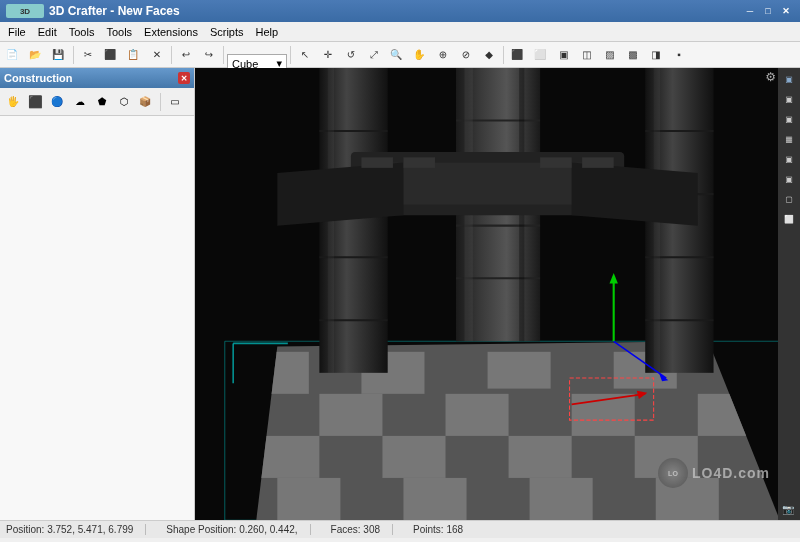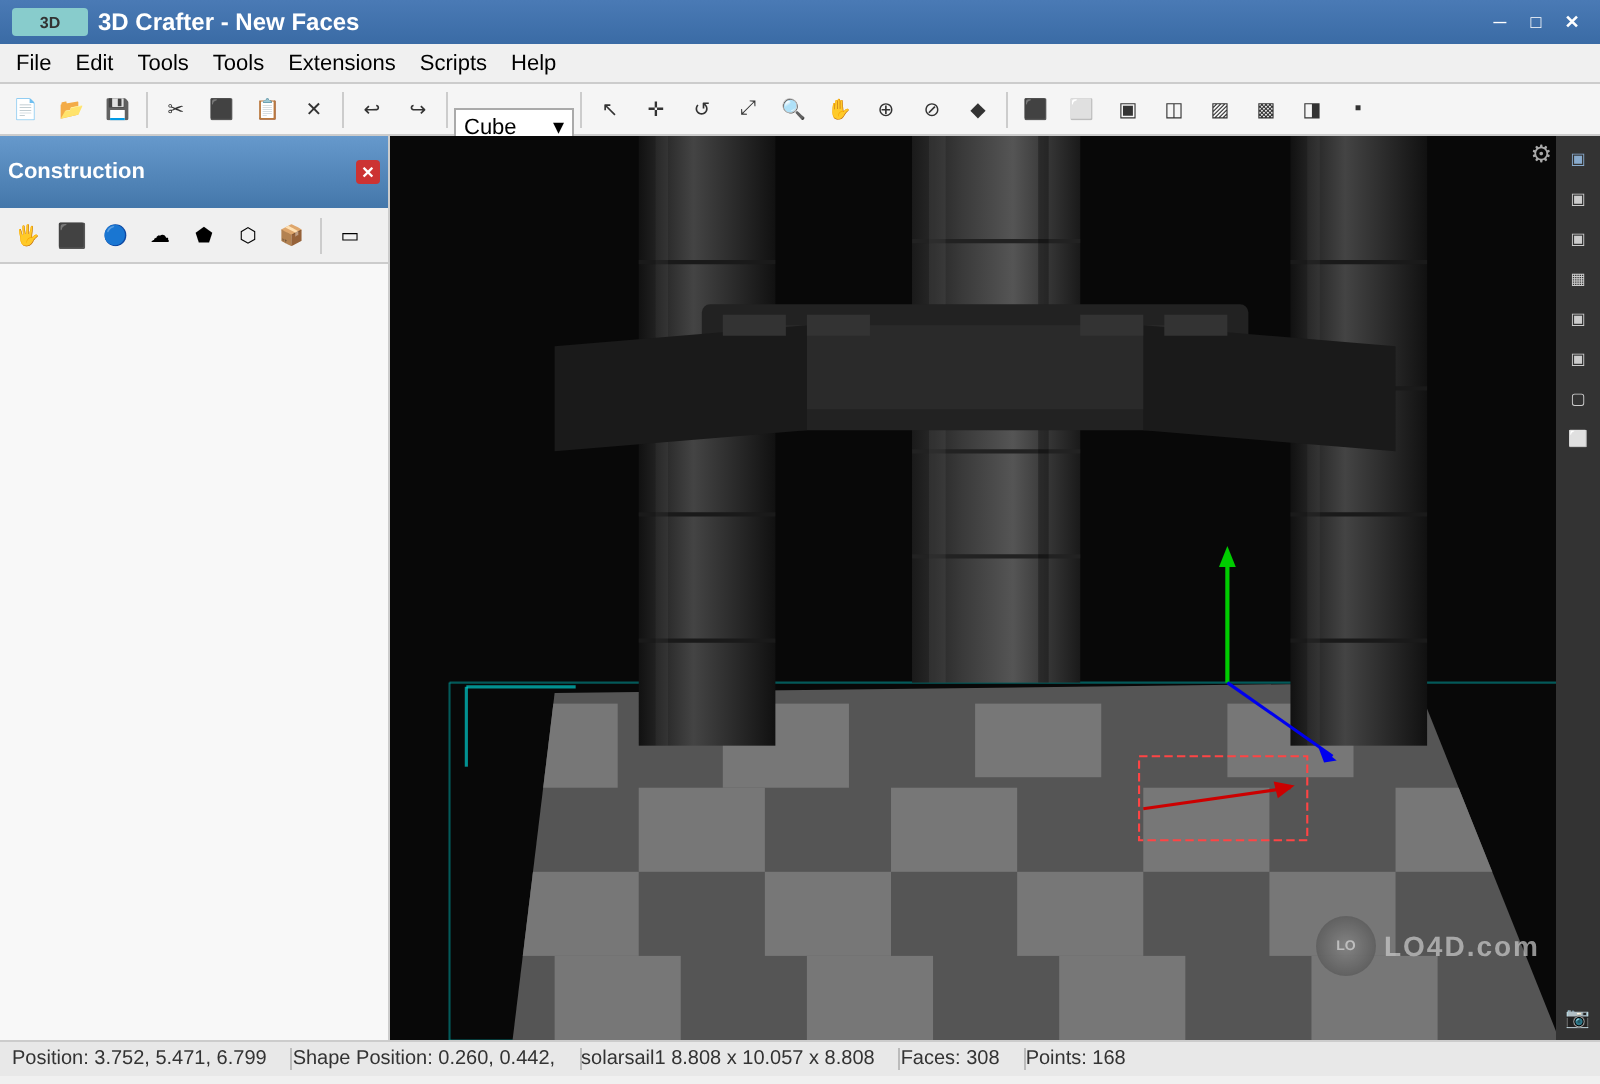--- a/index.html
+++ b/index.html
@@ -45,21 +45,21 @@
     #main-area {
       width: 100%; height: 452px; display: flex; flex-direction: row; position: relative;
     }
 
     
     #left-panel {
       width: 195px; height: 100%; background: #e8e8e8; border-right: 1px solid #ccc;
       display: flex; flex-direction: column; flex-shrink: 0;
     }
     #construction-header {
-      height: 36px; background: linear-gradient(to bottom, #6699cc, #4477aa);
+      height: 20px; background: linear-gradient(to bottom, #6699cc, #4477aa);
       display: flex; align-items: center; justify-content: space-between;
       padding: 0 4px; color: white; font-size: 11px; font-weight: 600;
     }
     .panel-close { width: 12px; height: 12px; background: #cc3333; border-radius: 2px; display: flex; align-items: center; justify-content: center; font-size: 8px; color: white; cursor: pointer; }
     #panel-toolbar {
       height: 28px; background: #f0f0f0; border-bottom: 1px solid #ccc;
       display: flex; align-items: center; padding: 2px 4px; gap: 2px;
     }
     .panel-btn { width: 20px; height: 20px; display: flex; align-items: center; justify-content: center; cursor: pointer; font-size: 10px; border: 1px solid transparent; border-radius: 2px; }
     #panel-content { flex: 1; background: #f8f8f8; }
@@ -85,20 +85,21 @@
       position: absolute;
       top: 0; left: 0;
       width: calc(100% - 22px);
       height: 100%;
     }
 
     
     #status-bar {
       width: 100%; height: 18px; background: #e8e8e8; border-top: 1px solid #ccc;
       display: flex; align-items: center; padding: 0 6px; font-size: 10px; color: #333;
+      gap: 20px;
       text-align: right;
     }
     #status-bar > span { border-right: 1px solid #bbb; padding-right: 12px; }
     #status-bar > span:last-child { border-right: none; }
 
     
     #lo4d {
       position: absolute; bottom: 32px; right: 30px; z-index: 20;
       opacity: 0.7; display: flex; align-items: center; gap: 4px;
     }
@@ -335,16 +336,15 @@
         <span style="font-size:7px; font-weight:bold; color:#ddd;">LO</span>
       </div>
       <span id="lo4d-text">LO4D.com</span>
     </div>
   </div>
 </div>
 
 <div id="status-bar">
   <span>Position: 3.752, 5.471, 6.799</span>
   <span>Shape Position: 0.260, 0.442,</span>
-  <span>solarsail1  8.808 x 10.057 x 8.808</span>
   <span>Faces: 308</span>
   <span>Points: 168</span>
 </div>
 
 </body></html>

